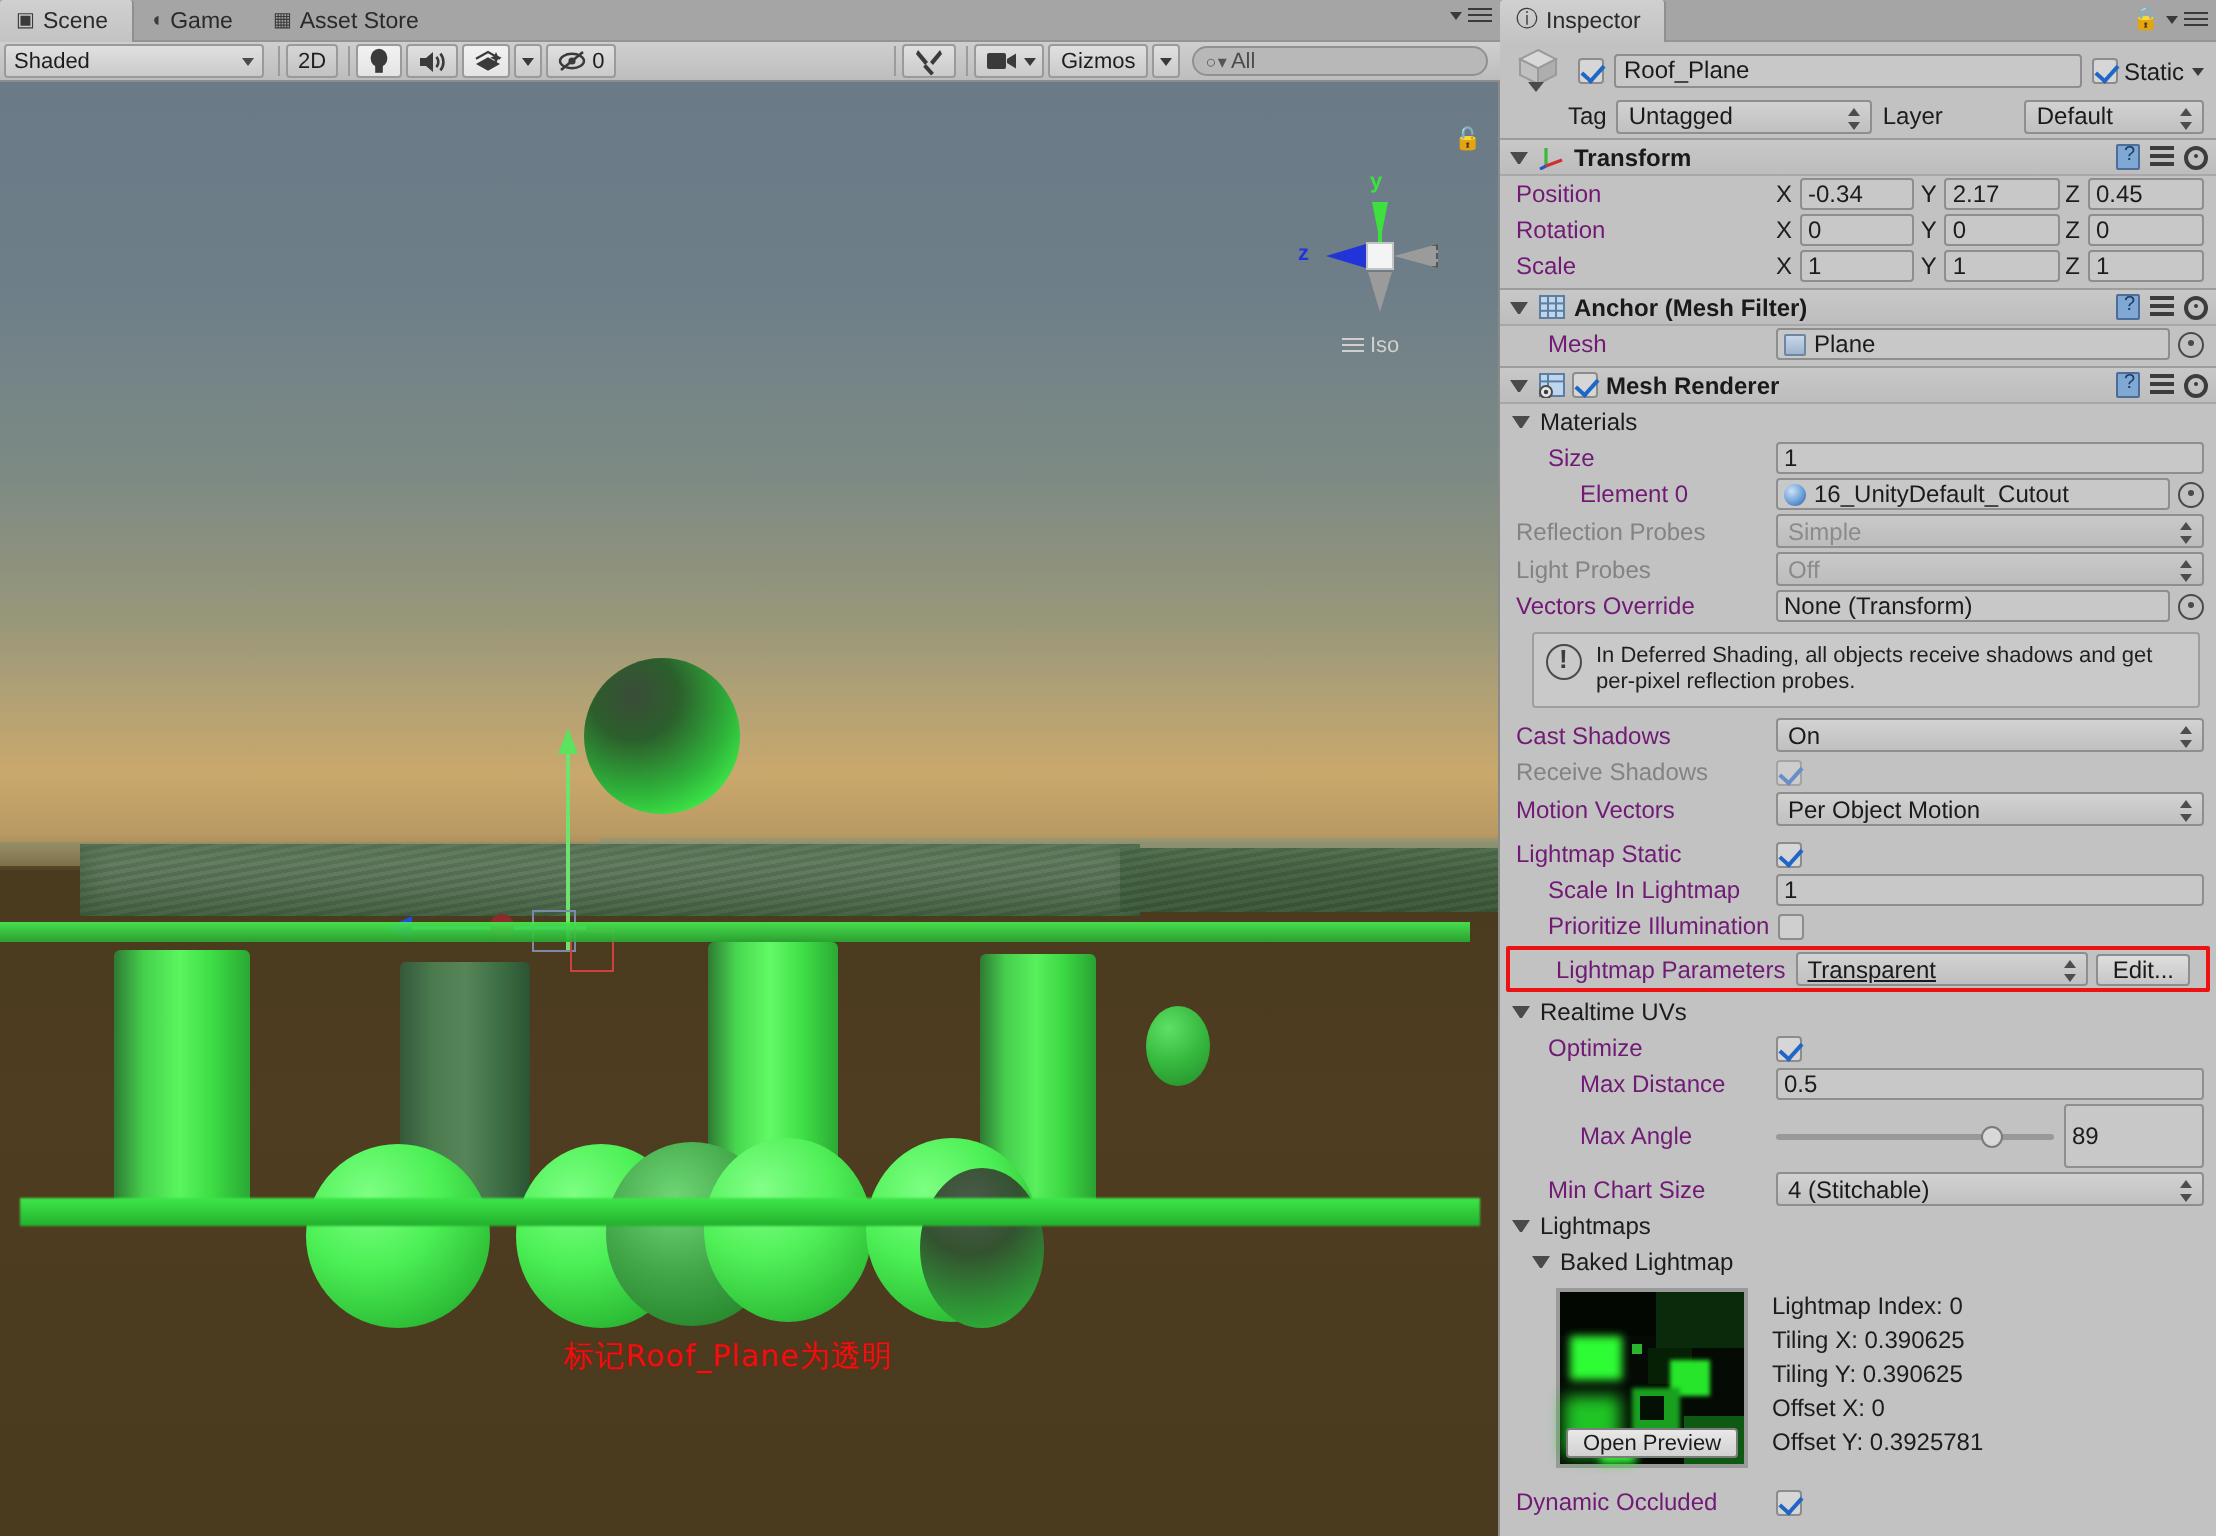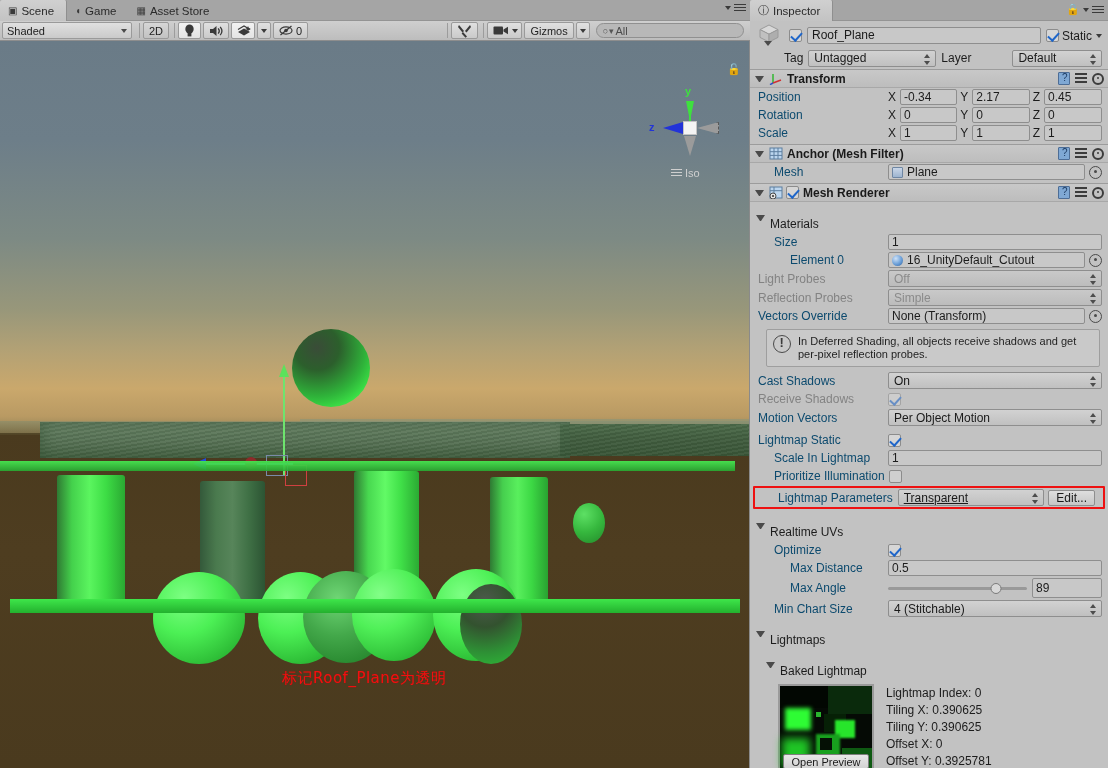--- a/index.html
+++ b/index.html
@@ -286,21 +286,21 @@
   .ico-preset i { position:absolute; height:2px; background:#3c3c3c; left:0; }
   .ico-preset i:nth-child(1){ top:0; width:12px;}
   .ico-preset i:nth-child(2){ top:4px; width:12px;}
   .ico-preset i:nth-child(3){ top:8px; width:12px;}
   .ico-gear { width:12px;height:12px;border-radius:50%;border:2.5px solid #3c3c3c; position:relative;}
   .ico-gear:after{content:"";position:absolute;left:2.5px;top:2.5px;width:2px;height:2px;background:#3c3c3c;border-radius:50%;}
 
   .row {
     display: flex; align-items: center; min-height: 18px; padding: 1px 6px 1px 8px; gap: 4px;
   }
-  .row .name { width: 126px; flex: 0 0 126px; font-size: 12px; color:#0c4a6e; }
+  .row .name { width: 126px; flex: 0 0 126px; font-size: 12px; color:#701a75; }
   .row .name.dim { color: #838383; }
   .row .name.ind1 { padding-left: 16px; width: 126px; flex: 0 0 126px; }
   .row .name.ind2 { padding-left: 32px; width: 126px; flex: 0 0 126px; }
   .numfield {
     flex: 1; height: 16px; background: #c8c8c8; border: 1px solid #8e8e8e;
     border-radius: 2px; padding: 0 3px; font-size: 12px; display:flex; align-items:center;
     min-width: 0;
   }
   .axis-lbl { font-size: 12px; color: #1c1c1c; margin-right: 1px; }
   .vec3 { display: flex; flex: 1; align-items: center; gap: 3px; }
@@ -359,30 +359,30 @@
   .slider-wrap { flex: 1; display: flex; align-items: center; gap: 5px; min-width: 0; }
   .slider-track {
     flex: 1; height: 3px; background: #999999; border-radius: 2px; position: relative;
   }
   .slider-knob {
     position: absolute; left: 78%; top: -4px; width: 11px; height: 11px;
     background: #d8d8d8; border: 1px solid #7b7b7b; border-radius: 50%;
     transform: translateX(-50%);
   }
   .slider-val {
-    width: 70px; flex: 0 0 70px; height: 20px; background: #c8c8c8;
+    width: 70px; flex: 0 0 70px; height: 32px; background: #c8c8c8;
     border: 1px solid #8e8e8e; border-radius: 2px; padding: 0 3px;
     font-size: 12px; display:flex; align-items:center;
   }
 
   .sub-foldout-row {
     display:flex; align-items:center; gap: 4px; padding: 2px 6px 2px 6px;
   }
   .sub-foldout-row.ind { padding-left: 16px; }
-  .sub-foldout-row .t { font-size: 12px; margin-top: 13px; }
+  .sub-foldout-row .t { font-size: 12px; }
 
   .lm-preview-wrap { display: flex; gap: 12px; padding: 4px 6px 4px 28px; }
   .lm-preview {
     width: 96px; height: 90px; position: relative;
     border: 2px solid #9a9a9a; background: #050a05; flex: 0 0 96px;
   }
   .lm-pix { position: absolute; }
   .open-preview-btn {
     position: absolute; left: 3px; bottom: 3px; right: 3px; height: 15px;
     background: linear-gradient(#e8e8e8,#d2d2d2); border: 1px solid #7d7d7d;
@@ -772,30 +772,30 @@
       <div class="row">
         <span class="name ind2">Element 0</span>
         <span class="objfield">
           <span class="oicon mat"></span>
           <span>16_UnityDefault_Cutout</span>
         </span>
         <span class="target-dot"></span>
       </div>
 
       <div class="row">
+        <span class="name dim">Reflection Probes</span>
+        <span class="popup dim" style="flex:1;">
+          <span>Simple</span>
+          <span class="updown"></span>
+        </span>
+      </div>
+      <div class="row">
         <span class="name dim">Light Probes</span>
         <span class="popup dim" style="flex:1;">
           <span>Off</span>
-          <span class="updown"></span>
-        </span>
-      </div>
-      <div class="row">
-        <span class="name dim">Reflection Probes</span>
-        <span class="popup dim" style="flex:1;">
-          <span>Simple</span>
           <span class="updown"></span>
         </span>
       </div>
       <div class="row">
         <span class="name">Vectors Override</span>
         <span class="objfield">
           <span>None (Transform)</span>
         </span>
         <span class="target-dot"></span>
       </div>

